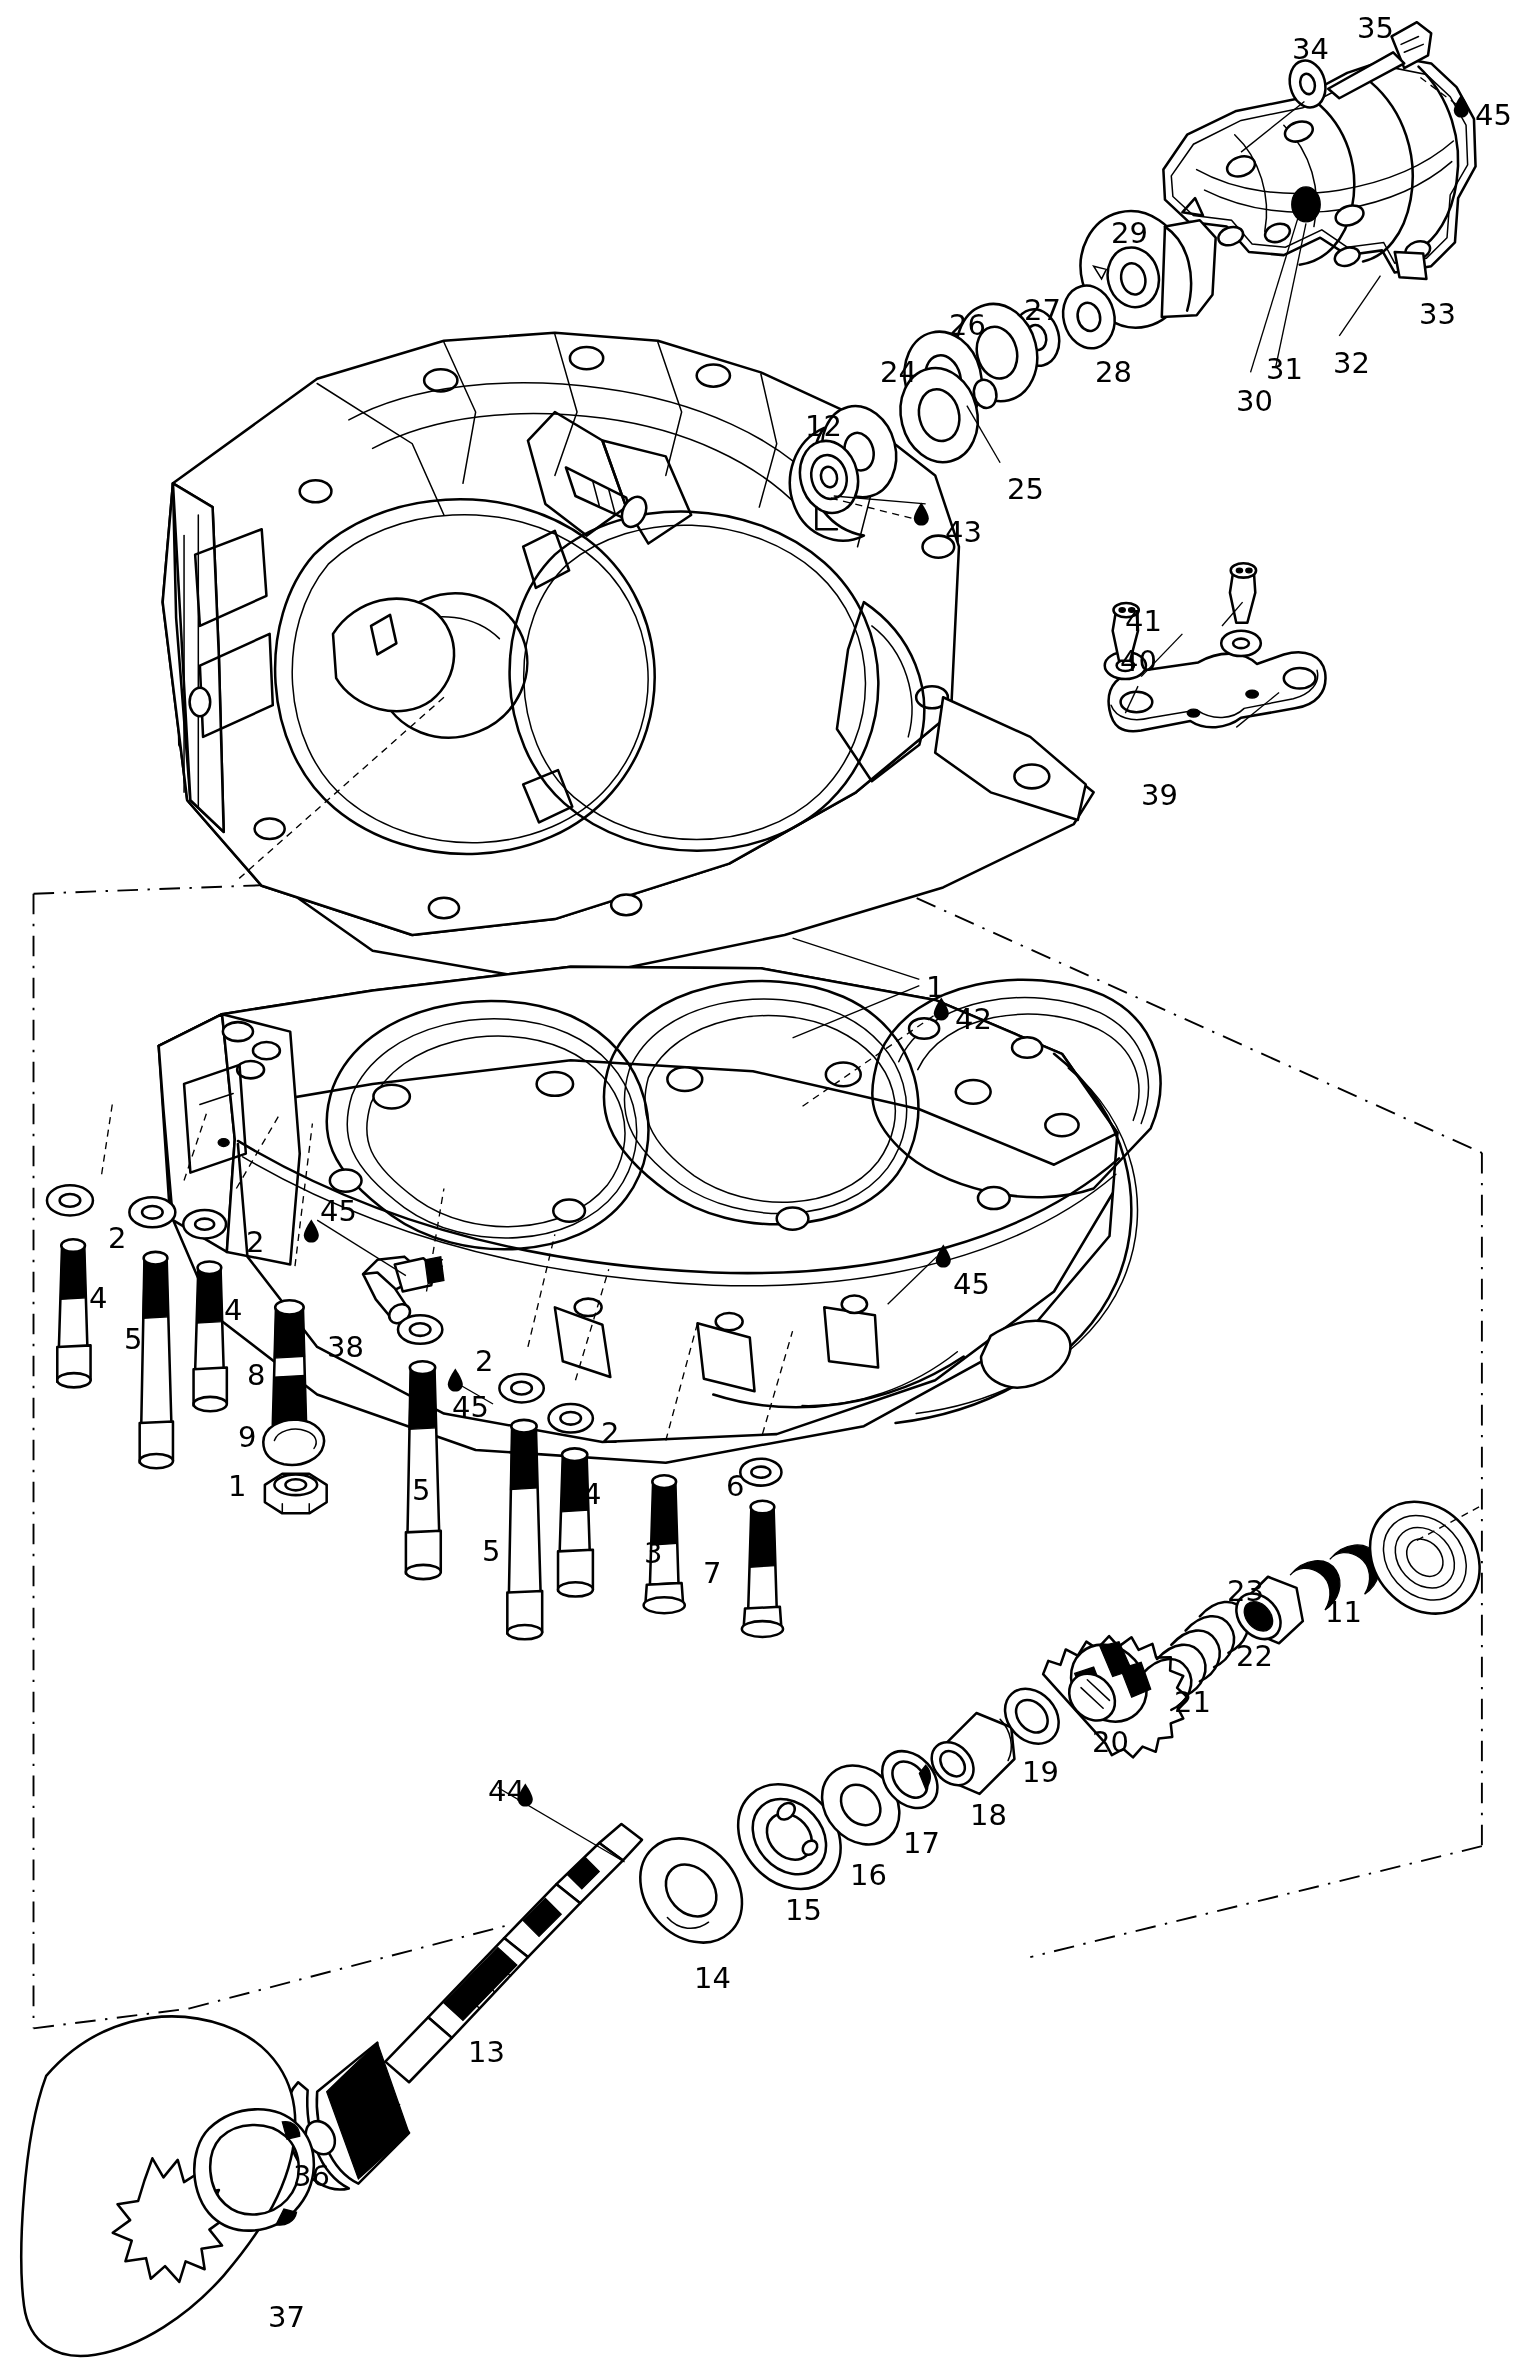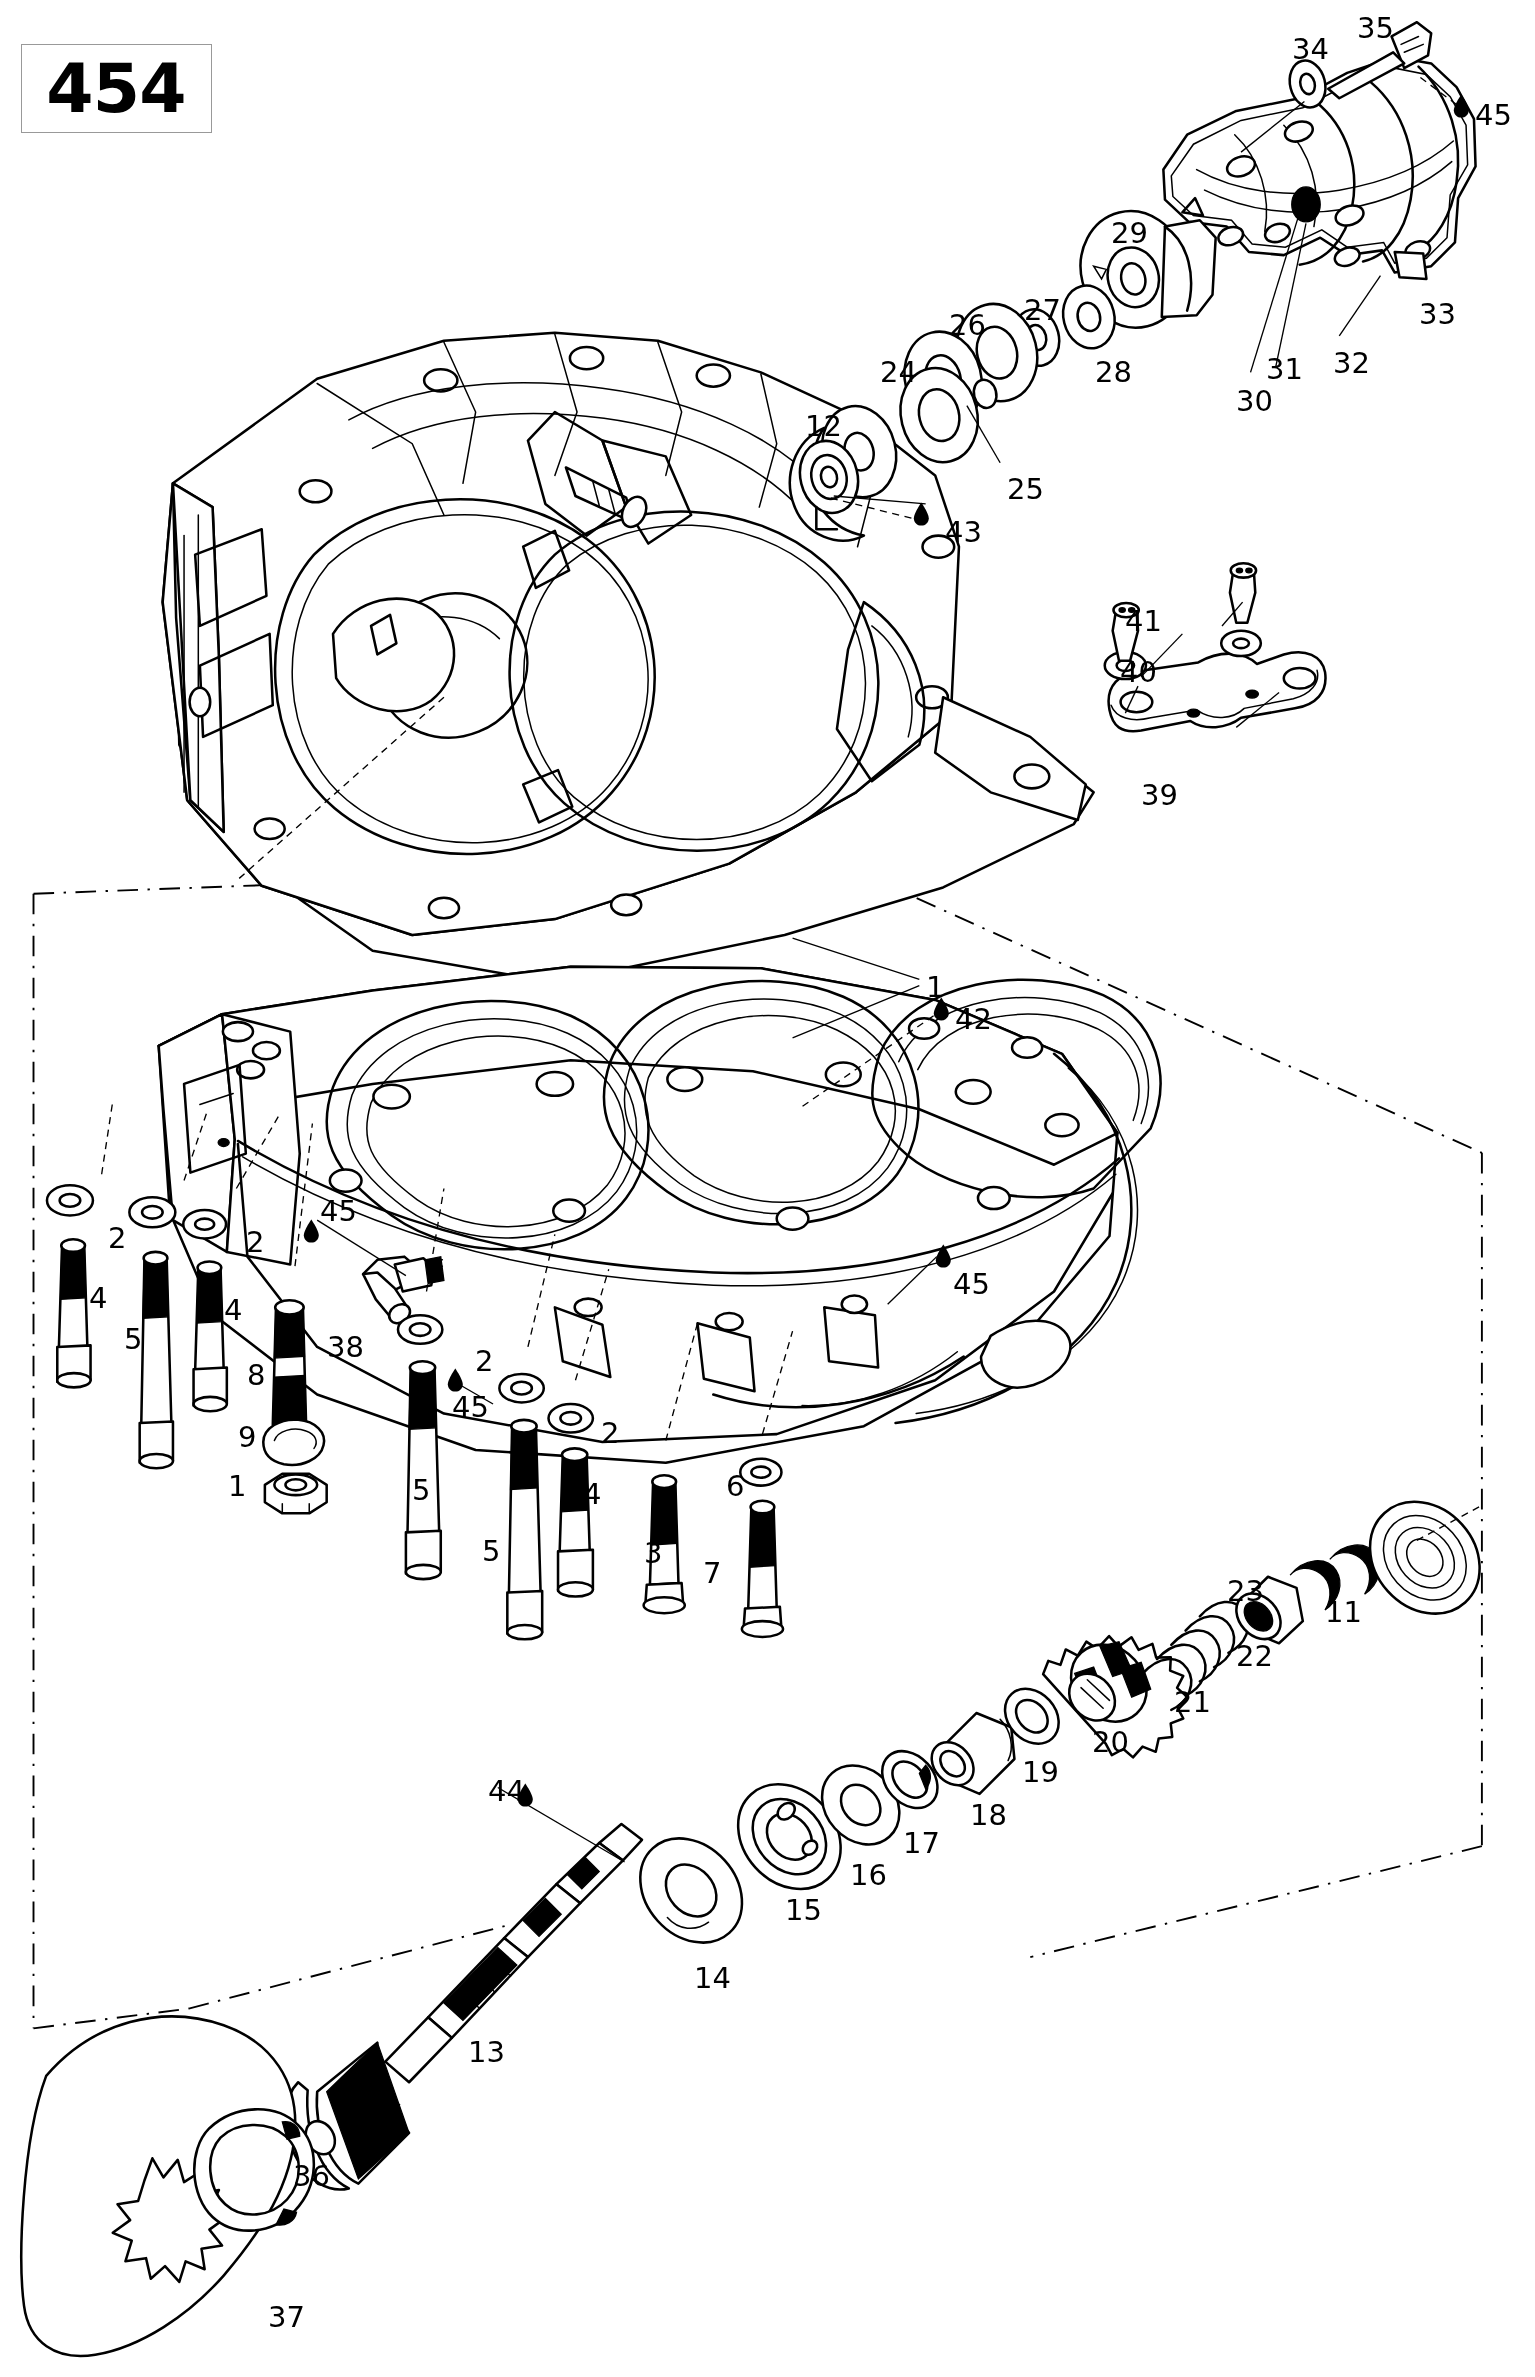--- a/index.html
+++ b/index.html
@@ -59,23 +59,20 @@
   #art .solid{fill:#000;stroke:#000;stroke-width:1.6;}
   #art .leader{fill:none;stroke:#000;stroke-width:1.7;stroke-dasharray:9 7;}
   #art .leads{fill:none;stroke:#000;stroke-width:1.7;}
   #art .frame{fill:none;stroke:#000;stroke-width:2.4;stroke-dasharray:26 12 3 12;}
 </style>
 </head>
 <body>
 
 <div id="page">
 
-  <div id="page-number-box">
-    <span class="num">454</span>
-  </div>
 
   <svg id="art" viewBox="0 0 1938 3000">
 
     <g>
       <path class="frame" d="M 42 1128 L 1060 1090 L 1060 1090"></path>
       <path class="frame" d="M 42 1128 L 42 2560"></path>
       <path class="frame" d="M 42 2560 L 238 2535"></path>
       <path class="frame" d="M 1060 1090 L 1870 1455"></path>
       <path class="frame" d="M 1870 1455 L 1870 2330"></path>
       <path class="frame" d="M 1870 2330 L 1300 2470"></path>
@@ -625,21 +622,21 @@
       <div class="cal" style="left: 1236px; top: 387px;">30</div>
       <div class="cal" style="left: 1266px; top: 355px;">31</div>
       <div class="cal" style="left: 1333px; top: 349px;">32</div>
       <div class="cal" style="left: 1419px; top: 300px;">33</div>
       <div class="cal" style="left: 1292px; top: 35px;">34</div>
       <div class="cal" style="left: 1357px; top: 14.3px;">35</div>
       <div class="cal" style="left: 293px; top: 2162px;">36</div>
       <div class="cal" style="left: 268px; top: 2303px;">37</div>
       <div class="cal" style="left: 327px; top: 1333px;">38</div>
       <div class="cal" style="left: 1141px; top: 781px;">39</div>
-      <div class="cal" style="left: 1120px; top: 647px; margin-top: 11px;">40</div>
+      <div class="cal" style="left: 1120px; top: 647px;">40</div>
       <div class="cal" style="left: 1125px; top: 607px;">41</div>
     </div>
 
   <div id="drop-layer">
       <div class="drop" style="left: 933px; top: 997px;">
         <svg viewBox="0 0 20 28">
           <path d="M10 0 C10 0 19 13 19 19 C19 24 15 28 10 28 C5 28 1 24 1 19 C1 13 10 0 10 0 Z" fill="#000"></path>
         </svg>
       </div>
       <div class="cal" style="left: 955px; top: 1005px;">42</div>

